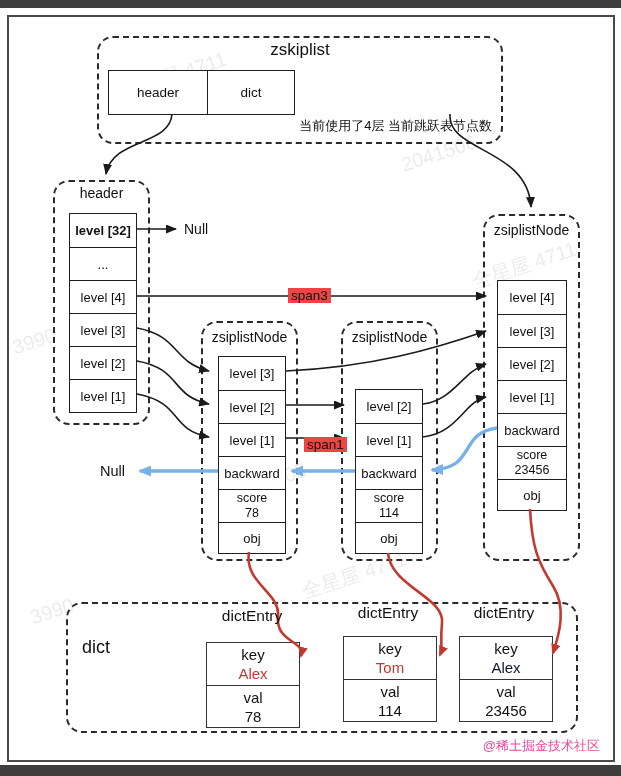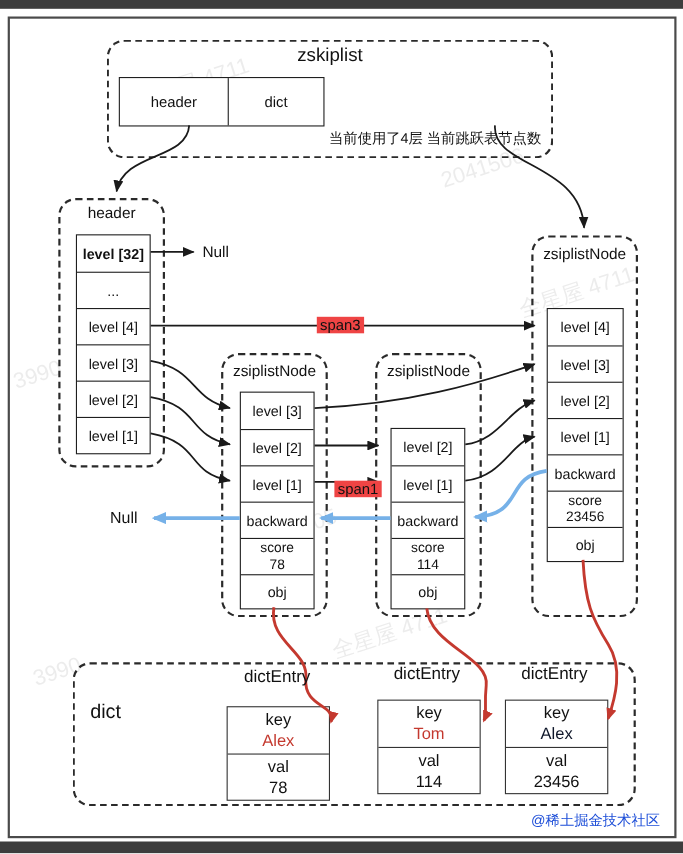--- a/index.html
+++ b/index.html
@@ -149,21 +149,21 @@
       <span>val</span>
       <span>23456</span>
     </div>
   </div>
 
   <div class="lbl" style="left:184px;top:221px;font-size:14px;">Null</div>
   <div class="lbl" style="left:100px;top:463px;font-size:14.5px;">Null</div>
   <div class="spanlbl" style="left:288px;top:288px;">span3</div>
   <div class="spanlbl" style="left:304px;top:397px;margin-top:40px;">span1</div>
 
-  <div class="credit" style="left: 420px; top: 737px; width: 180px; color: #1d4ed8;">@稀土掘金技术社区</div>
+  <div class="credit" style="left: 420px; top: 737px; width: 180px; color: #ec4899;">@稀土掘金技术社区</div>
 
   <svg id="arrows" width="621" height="776" viewBox="0 0 621 776">
     <defs>
       <marker id="mb" markerUnits="userSpaceOnUse" markerWidth="11" markerHeight="9" refX="10" refY="4.5" orient="auto">
         <path class="mk-black" d="M0,0 L11,4.5 L0,9 Z" fill="#1a1a1a"></path>
       </marker>
       <marker id="mu" markerUnits="userSpaceOnUse" markerWidth="13" markerHeight="11" refX="11" refY="5.5" orient="auto">
         <path class="mk-blue" d="M0,0 L13,5.5 L0,11 Z" fill="#76b1e8"></path>
       </marker>
       <marker id="mr" markerUnits="userSpaceOnUse" markerWidth="11" markerHeight="9.5" refX="9" refY="4.75" orient="auto">

